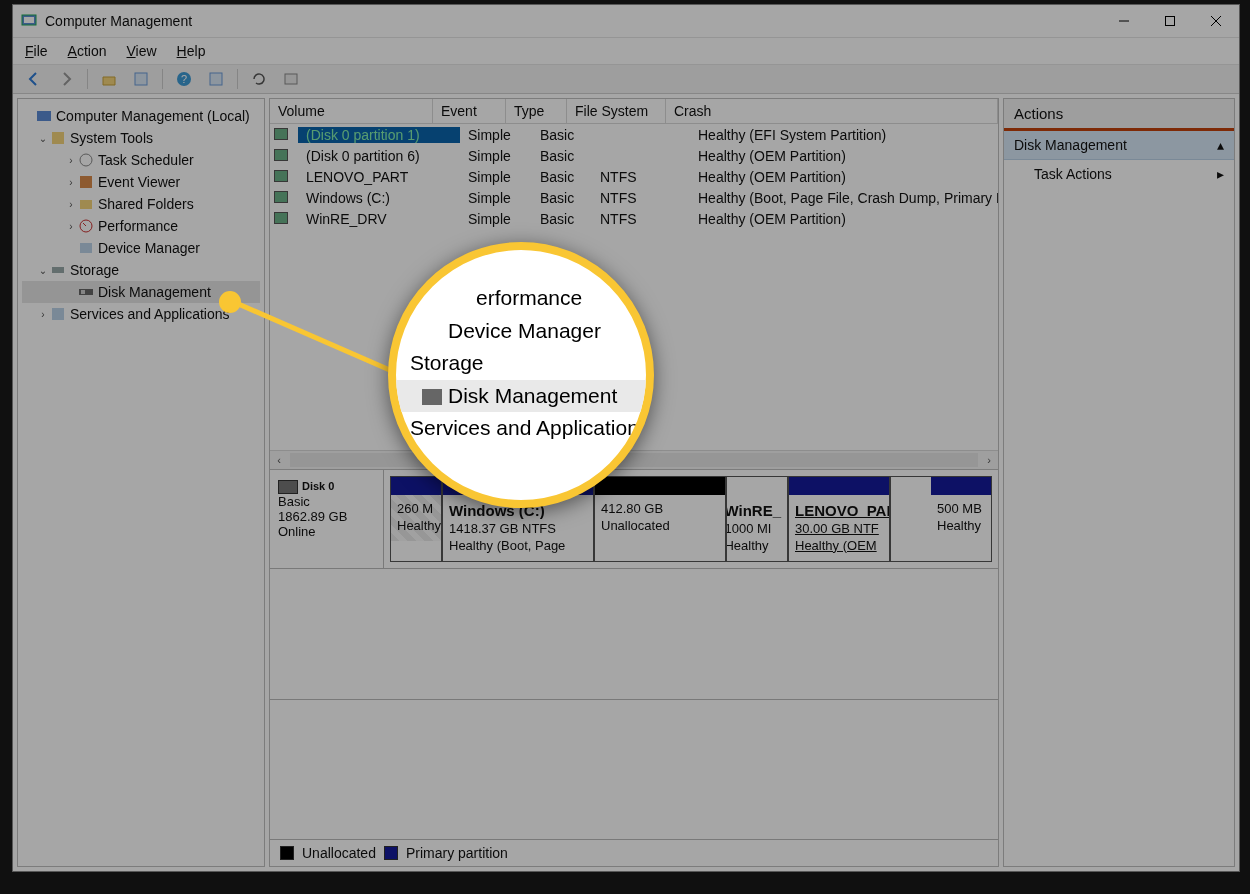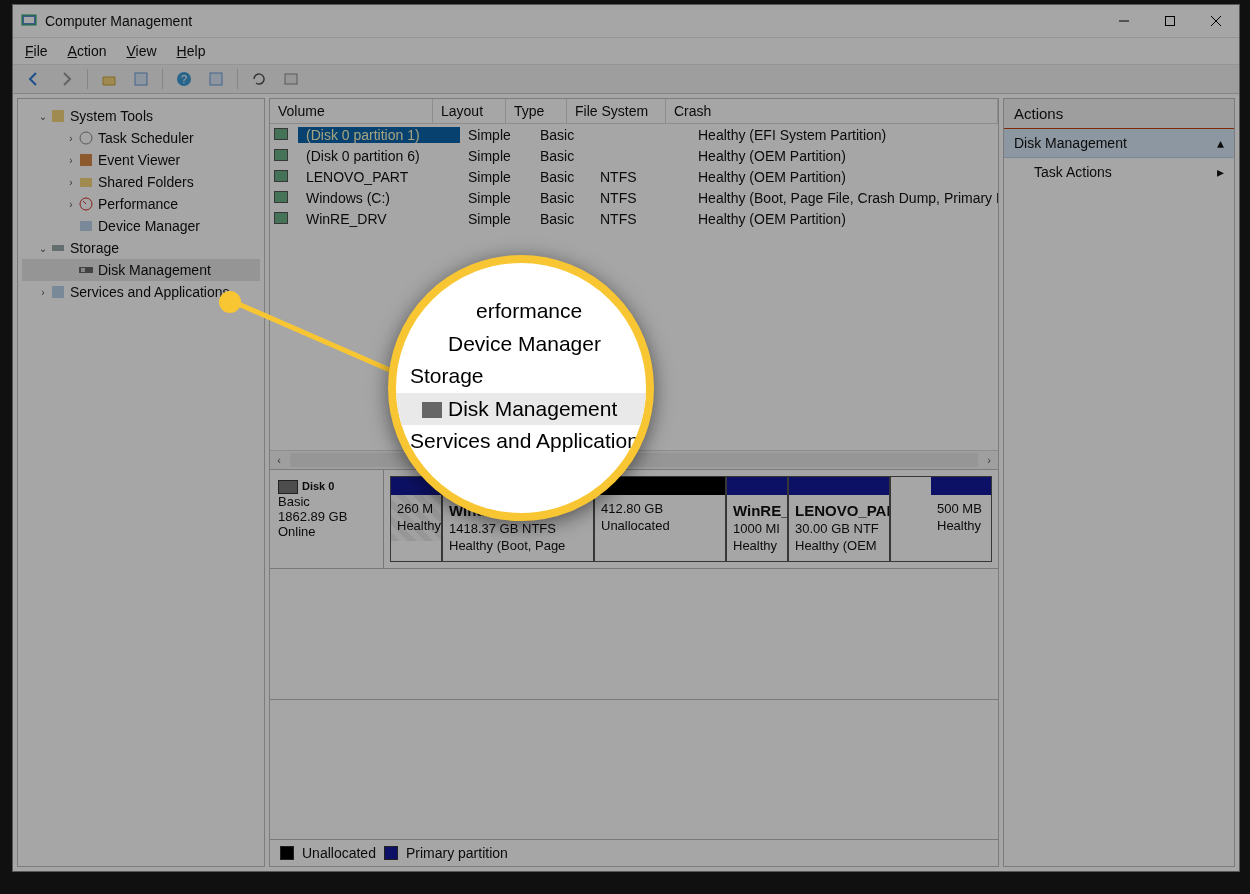--- a/index.html
+++ b/index.html
@@ -32,21 +32,21 @@
 
 .centerwrap{flex:1;display:flex;flex-direction:column;min-width:0;margin:4px 4px 4px 0}
 .volpane{border:1px solid #bfbfbf;height:370px;display:flex;flex-direction:column;background:#fff;position:relative}
 .volhdr{display:flex;border-bottom:1px solid #d9d9d9;background:#fff;color:#111}
 .volhdr>div{padding:4px 8px;border-right:1px solid #d9d9d9;font-size:14px}
 .volrows{flex:1;overflow:hidden}
 .vrow{display:flex;align-items:center;height:21px;font-size:14px}
 .vrow>div{padding:0 8px;white-space:nowrap;overflow:hidden}
 .vrow .vicon{width:20px;flex:0 0 20px;padding:0 4px}
 .drv{width:12px;height:10px;background:#6ab187;border:1px solid #555;display:inline-block}
-.vrow.sel .vname{background:#0a64ad;color:#fef9c3}
+.vrow.sel .vname{background:#0a64ad;color:#86efac}
 .col-vol{width:146px}
 .col-lay{width:56px}
 .col-typ{width:44px}
 .col-fs{width:82px}
 .col-st{flex:1}
 .hscroll{height:18px;display:flex;align-items:center;border-top:1px solid #d9d9d9;background:#f4f4f4}
 .hscroll .arrow{width:18px;text-align:center;color:#555;font-size:11px}
 .hscroll .track{flex:1;height:14px;background:#e6e6e6;margin:0 2px;position:relative}
 
 .diskpane{border:1px solid #bfbfbf;border-top:none;flex:1;display:flex;flex-direction:column;background:#fff}
@@ -60,21 +60,21 @@
 .pcap.black{background:#000}
 .pbody{padding:6px;font-size:13px;line-height:1.3;overflow:hidden}
 .pbody b{font-size:15px}
 .part.hatched .pbody{background:repeating-linear-gradient(45deg,#e8e8e8 0 6px,#f8f8f8 6px 12px)}
 .legend{height:26px;border-top:1px solid #bbb;display:flex;align-items:center;gap:8px;padding:0 10px;font-size:14px;margin-top:auto}
 .sw{width:12px;height:12px;display:inline-block;border:1px solid #333}
 .sw.black{background:#000}
 .sw.blue{background:#141b9c}
 
 .actionpane{width:230px;border:1px solid #bfbfbf;margin:4px 4px 4px 0;background:#fff;display:flex;flex-direction:column}
-.ahdr{background:#f3f3f3;border-bottom:1px solid #c2410c;padding:6px 10px;font-size:15px}
+.ahdr{background:#f3f3f3;border-bottom:3px solid #c2410c;padding:6px 10px;font-size:15px}
 .agroup{background:#d8e8f7;border-bottom:1px solid #bcd3e8;padding:6px 10px;display:flex;align-items:center;justify-content:space-between;font-size:14px}
 .aitem{padding:6px 10px 6px 30px;display:flex;align-items:center;justify-content:space-between;font-size:14px}
 
 .zoom{position:absolute;width:250px;height:250px;border-radius:50%;border:8px solid #f9c633;background:#fff;overflow:hidden;z-index:60;box-shadow:0 4px 20px rgba(0,0,0,.5)}
 .zoom .zc{font-size:21px;line-height:1.55;padding:32px 0 0 0; font-family:"Segoe UI",sans-serif;color:#000}
 .zoom .zrow{padding-left:26px;white-space:nowrap}
 .zoom .zrow.st{padding-left:14px;font-weight:400}
 .zoom .zrow.sel{background:#e9e9e9}
 .zoom .zi{display:inline-block;width:20px;height:16px;margin-right:6px;vertical-align:middle}
 .callout-line{position:absolute;z-index:55;stroke:#f9c633;stroke-width:5;fill:none}
@@ -162,20 +162,27 @@
       <div class="tbtn">
           <svg viewBox="0 0 16 16">
             <rect x="2" y="3" width="12" height="10" fill="#e8e8e8" stroke="#888"></rect>
           </svg>
         </div>
     </div>
 
     <div class="body">
 
       <div class="treepane">
+        <div class="tnode indent-1">
+            <span class="tw"></span>
+            <svg class="ticon" viewBox="0 0 16 16">
+              <rect x="1" y="3" width="14" height="10" fill="#5b8bd4"></rect>
+            </svg>
+            <span>Computer Management (Local)</span>
+          </div>
         <div class="tnode indent-2">
             <span class="tw">⌄</span>
             <svg class="ticon" viewBox="0 0 16 16">
               <rect x="2" y="2" width="12" height="12" fill="#f4d47c"></rect>
             </svg>
             <span>System Tools</span>
           </div>
         <div class="tnode indent-3">
             <span class="tw">›</span>
             <svg class="ticon" viewBox="0 0 16 16">
@@ -233,21 +240,21 @@
               <rect x="2" y="2" width="12" height="12" fill="#bcd3e8"></rect>
             </svg>
             <span>Services and Applications</span>
           </div>
       </div>
 
       <div class="centerwrap">
         <div class="volpane">
           <div class="volhdr">
             <div class="col-vol">Volume</div>
-            <div class="col-lay">Layout</div>
+            <div class="col-lay">Event</div>
             <div class="col-typ">Type</div>
             <div class="col-fs">File System</div>
             <div class="col-st">Crash</div>
           </div>
           <div class="volrows" id="volrows">
               <div class="vrow sel">
                 <div class="vicon"><span class="drv"></span></div>
   <div class="col-vol vname">(Disk 0 partition 1)</div>
   <div class="col-lay">Simple</div>
   <div class="col-typ">Basic</div>
@@ -308,25 +315,25 @@
                   <div class="pbody">260 M<br>Healthy</div>
                 </div>
                 <div class="part" style="width: 150px;">
                   <div class="pcap "></div>
                   <div class="pbody"><b>Windows  (C:)</b><br>1418.37 GB NTFS<br>Healthy (Boot, Page</div>
                 </div>
                 <div class="part" style="width: 130px;">
                   <div class="pcap black"></div>
                   <div class="pbody">412.80 GB<br>Unallocated</div>
                 </div>
-                <div class="part" style="width: 60px;">
+                <div class="part" style="width: 60px; align-items: flex-end;">
                   <div class="pcap "></div>
                   <div class="pbody"><b>WinRE_</b><br>1000 MI<br>Healthy</div>
                 </div>
-                <div class="part" style="width: 100px;">
+                <div class="part" style="width: 100px; text-decoration: underline;">
                   <div class="pcap "></div>
                   <div class="pbody"><b>LENOVO_PAI</b><br>30.00 GB NTF<br>Healthy (OEM</div>
                 </div>
                 <div class="part" style="width: 60px; padding-left: 40px;">
                   <div class="pcap "></div>
                   <div class="pbody">500 MB<br>Healthy</div>
                 </div>
               </div>
           </div>
           <div class="diskrow" style="min-height:130px">
@@ -354,21 +361,21 @@
       </div>
     </div>
   </div>
 
   <div class="overlay-dim"></div>
 
   <div class="callout-dot" style="left:219px;top:291px"></div>
   <svg class="callout-line" style="left:0;top:0" width="1250" height="894">
     <line x1="227" y1="299" x2="408" y2="378"></line>
   </svg>
-  <div class="zoom" style="left:388px;top:255px">
+  <div class="zoom" style="left:388px;top:242px">
     <div class="zc">
       <div class="zrow" style="padding-left:80px">erformance</div>
       <div class="zrow"><span class="zi"></span><span>Device Manager</span></div>
       <div class="zrow st">Storage</div>
       <div class="zrow sel"><span class="zi" style="background:#666"></span><span>Disk Management</span></div>
       <div class="zrow st">Services and Applications</div>
     </div>
   </div>
 </div>
 

